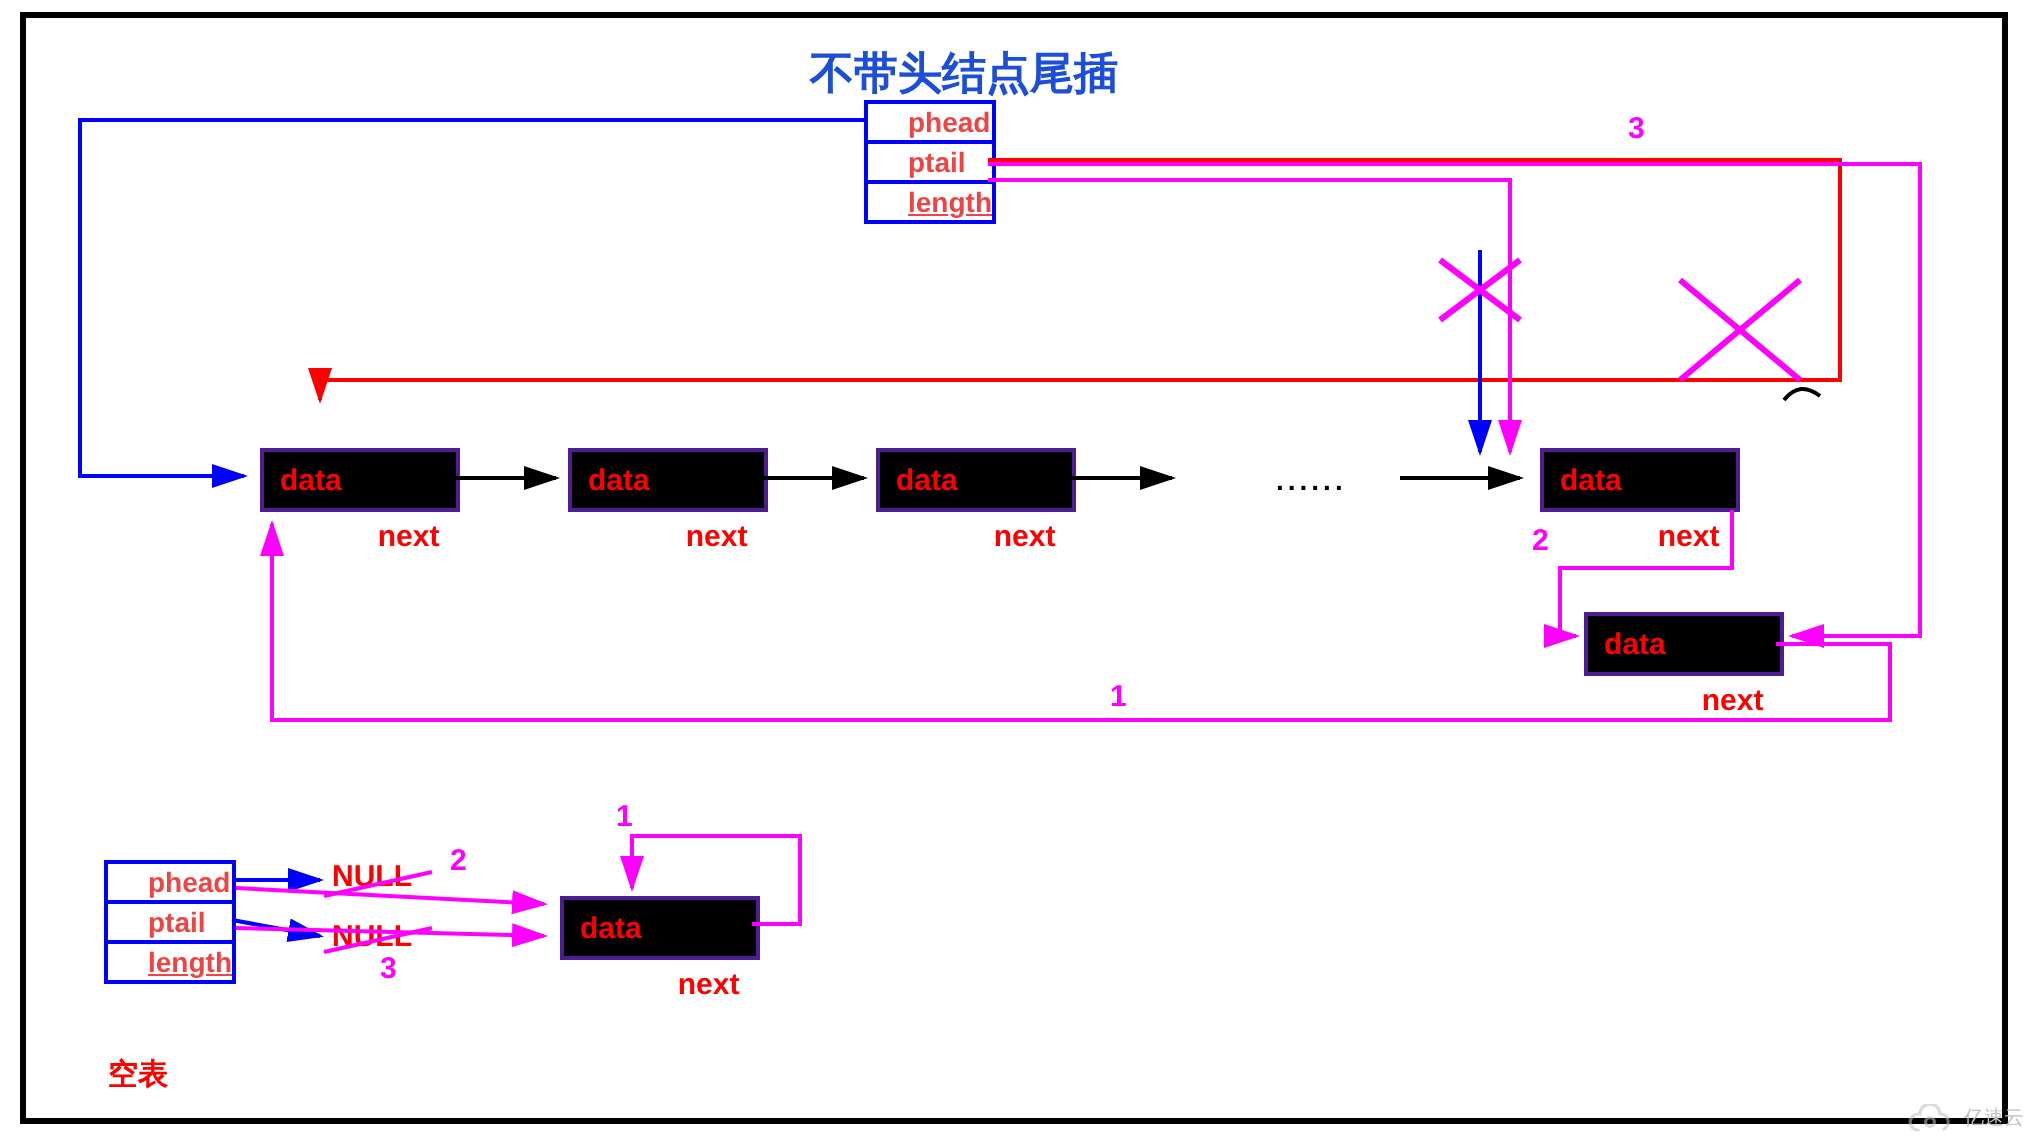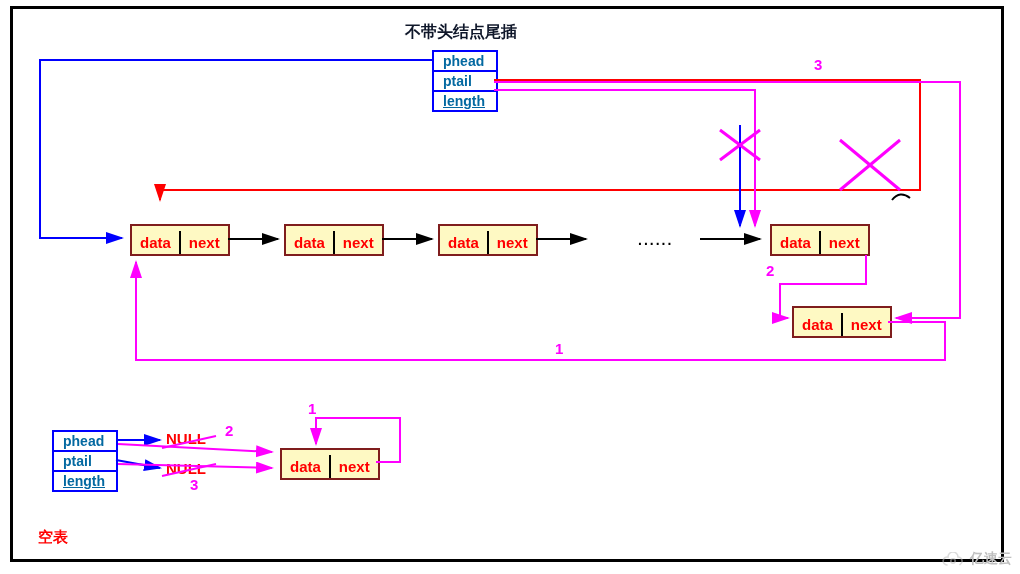--- a/index.html
+++ b/index.html
@@ -17,48 +17,47 @@
     top: 6px;
     width: 994px;
     height: 556px;
     border: 3px solid #000;
     box-sizing: border-box;
   }
   .title {
     position: absolute;
     left: 405px;
     top: 22px;
-    font-size: 16px;
-    font-weight: bold;
-    color: #0f172a;
+    font-size: 22px;
+    font-weight: bold;
+    color: #1d4ed8;
   }
   .struct-box, .struct-box2 {
     position: absolute;
     border: 2px solid #0000ff;
     background: #fff;
   }
   .struct-box .row, .struct-box2 .row {
     border-bottom: 2px solid #0000ff;
-    padding: 1px 9px;
+    padding: 1px 20px;
     font-size: 14px;
     font-weight: bold;
-    color: #0369a1;
+    color: #ef4444;
     line-height: 16px;
   }
   .struct-box .row:last-child, .struct-box2 .row:last-child {
     border-bottom: none;
     text-decoration: underline;
   }
   .node {
     position: absolute;
     display: flex;
-    border: 2px solid #7f1d1d;
-    background: #fef9c3;
+    border: 2px solid #4c1d95;
+    background: #000000;
     height: 28px;
-    align-items: flex-end;
   }
   .node .cell {
     padding: 3px 8px;
     font-size: 15px;
     font-weight: bold;
     color: #ff0000;
     border-right: 2px solid #000;
     display: flex;
     align-items: center;
   }
@@ -76,26 +75,25 @@
     position: absolute;
     font-size: 15px;
     font-weight: bold;
   }
   .magenta { color: #ff00ff; }
   .red { color: #ff0000; }
   .watermark {
     position: absolute;
     right: 8px;
     bottom: 6px;
-    font-size: 14px;
+    font-size: 10px;
     color: #bfbfbf;
     display: flex;
-    align-items: flex-end;
+    align-items: flex-start;
     gap: 4px;
-    font-weight: bold;
   }
   .watermark svg { opacity: 0.55; }
   svg.lines {
     position: absolute;
     left: 0; top: 0;
     width: 1020px;
     height: 574px;
     pointer-events: none;
   }
 </style>
@@ -148,21 +146,21 @@
 <div class="node" style="left:280px; top:448px;">
   <div class="cell">data</div>
   <div class="cell">next</div>
 </div>
 
 <div class="lbl red" style="left:166px; top:430px;">NULL</div>
 <div class="lbl red" style="left:166px; top:460px;">NULL</div>
 <div class="lbl magenta" style="left:308px; top:400px;">1</div>
 <div class="lbl magenta" style="left:225px; top:422px;">2</div>
 <div class="lbl magenta" style="left:190px; top:476px;">3</div>
-<div class="lbl red" style="left:38px; top:528px;">空表</div>
+<div class="lbl red" style="left:54px; top:528px;">空表</div>
 
 <svg class="lines">
   <defs>
     <marker id="ab" markerWidth="10" markerHeight="10" refX="8" refY="3" orient="auto">
       <path d="M0,0 L9,3 L0,6 Z" fill="#000"></path>
     </marker>
     <marker id="abl" markerWidth="10" markerHeight="10" refX="8" refY="3" orient="auto">
       <path d="M0,0 L9,3 L0,6 Z" fill="#0000ff"></path>
     </marker>
     <marker id="ar" markerWidth="10" markerHeight="10" refX="8" refY="3" orient="auto">

